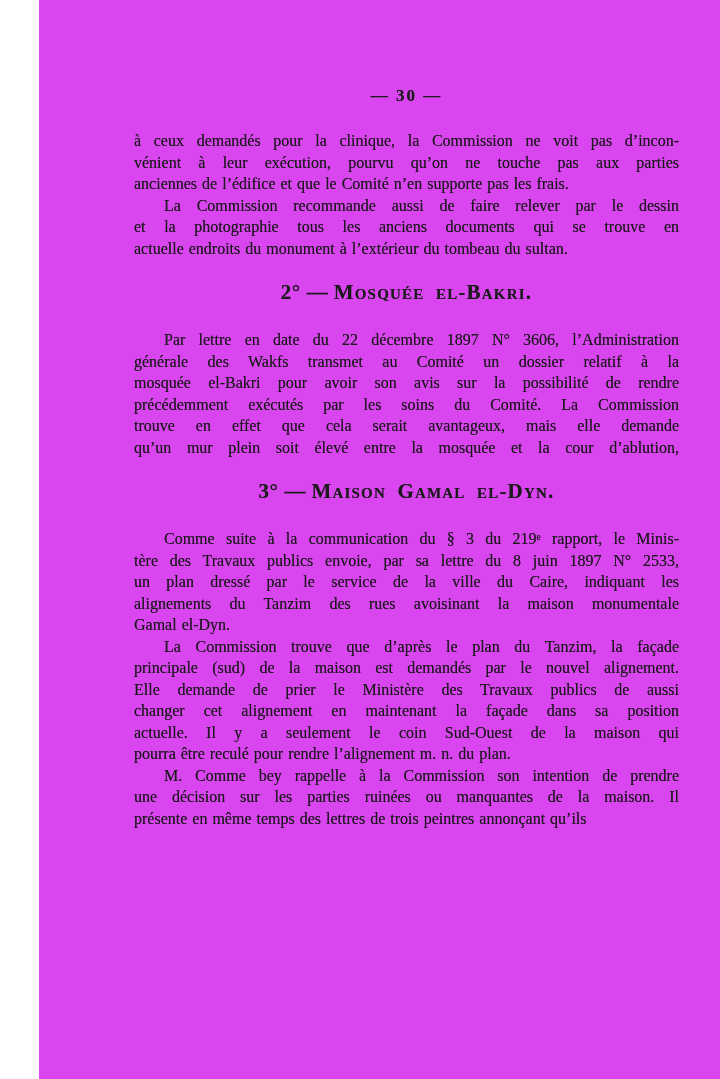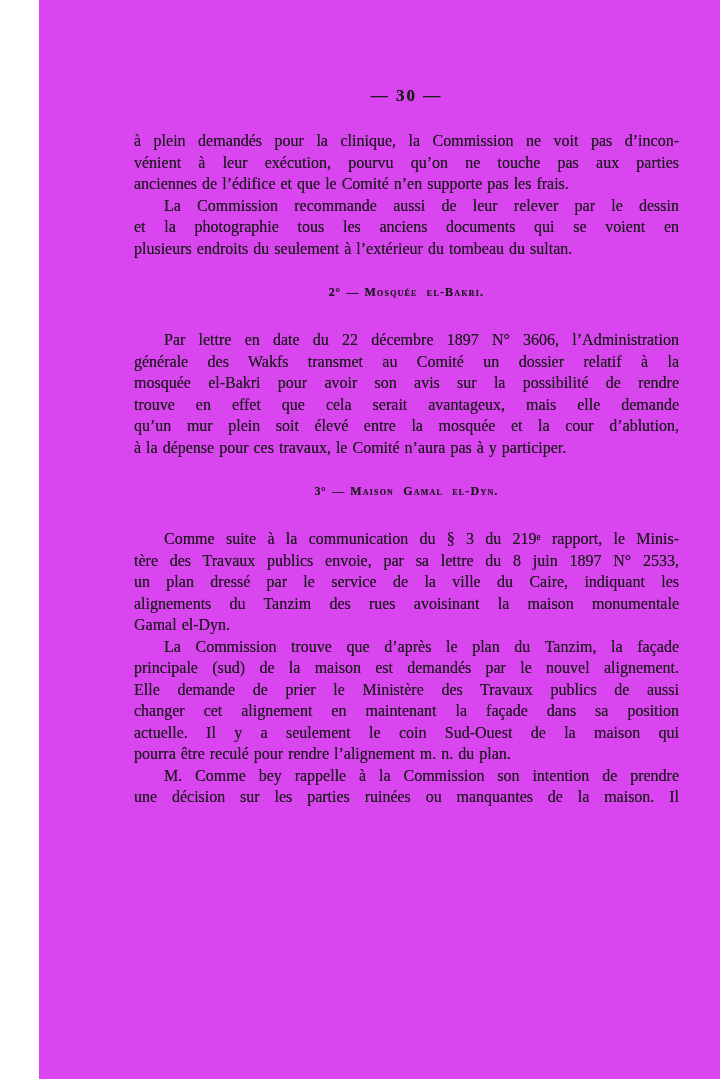--- a/index.html
+++ b/index.html
@@ -45,72 +45,73 @@
   }
   .line.last {
     text-align-last: left;
   }
   .line.indent {
     padding-left: 30px;
   }
   .section-heading {
     text-align: center;
     margin: 22px 0 26px 0;
-    font-size: 12px;
+    font-size: 21px;
     line-height: 22px;
     font-weight: bold;
     text-shadow: 0 0 0.4px rgba(0,0,0,0.5);
   }
   .section-heading .hnum { letter-spacing: 0.5px; }
   .section-heading .hdash { padding: 0 6px; }
   .section-heading .htitle {
     font-variant: small-caps;
     letter-spacing: 1.2px;
     word-spacing: 5px;
   }
 </style>
 </head>
 <body>
 
 <div class="page">
   <div class="page-number">— 30 —</div>
   <div class="content">
       <div class="para">
-        <div class="line">à plein demandés pour la clinique, la Commission ne voit pas d’incon-</div>
+        <div class="line">à ceux demandés pour la clinique, la Commission ne voit pas d’incon-</div>
         <div class="line">vénient à leur exécution, pourvu qu’on ne touche pas aux parties</div>
         <div class="line last">anciennes de l’édifice et que le Comité n’en supporte pas les frais.</div>
       </div>
       <div class="para">
-        <div class="line indent">La Commission recommande aussi de leur relever par le dessin</div>
-        <div class="line">et la photographie tous les anciens documents qui se voient en</div>
-        <div class="line last">plusieurs endroits du seulement à l’extérieur du tombeau du sultan.</div>
+        <div class="line indent">La Commission recommande aussi de faire relever par le dessin</div>
+        <div class="line">et la photographie tous les anciens documents qui se trouve en</div>
+        <div class="line last">actuelle endroits du monument à l’extérieur du tombeau du sultan.</div>
       </div>
       <div class="section-heading"><span class="hnum">2°</span><span class="hdash">—</span><span class="htitle">Mosquée el-Bakri.</span></div>
       <div class="para">
         <div class="line indent">Par lettre en date du 22 décembre 1897 N° 3606, l’Administration</div>
         <div class="line">générale des Wakfs transmet au Comité un dossier relatif à la</div>
         <div class="line">mosquée el-Bakri pour avoir son avis sur la possibilité de rendre</div>
+        <div class="line">précédemment exécutés par les soins du Comité. La Commission</div>
         <div class="line">trouve en effet que cela serait avantageux, mais elle demande</div>
         <div class="line">qu’un mur plein soit élevé entre la mosquée et la cour d’ablution,</div>
-        <div class="line last">à la dépense pour ces travaux, le Comité n’aura pas à y participer.</div>
       </div>
       <div class="section-heading"><span class="hnum">3°</span><span class="hdash">—</span><span class="htitle">Maison Gamal el-Dyn.</span></div>
       <div class="para">
         <div class="line indent">Comme suite à la communication du § 3 du 219ᵉ rapport, le Minis-</div>
         <div class="line">tère des Travaux publics envoie, par sa lettre du 8 juin 1897 N° 2533,</div>
         <div class="line">un plan dressé par le service de la ville du Caire, indiquant les</div>
         <div class="line">alignements du Tanzim des rues avoisinant la maison monumentale</div>
         <div class="line last">Gamal el-Dyn.</div>
       </div>
       <div class="para">
         <div class="line indent">La Commission trouve que d’après le plan du Tanzim, la façade</div>
         <div class="line">principale (sud) de la maison est demandés par le nouvel alignement.</div>
         <div class="line">Elle demande de prier le Ministère des Travaux publics de aussi</div>
         <div class="line">changer cet alignement en maintenant la façade dans sa position</div>
         <div class="line">actuelle. Il y a seulement le coin Sud-Ouest de la maison qui</div>
         <div class="line last">pourra être reculé pour rendre l’alignement m. n. du plan.</div>
       </div>
       <div class="para">
         <div class="line indent">M. Comme bey rappelle à la Commission son intention de prendre</div>
         <div class="line">une décision sur les parties ruinées ou manquantes de la maison. Il</div>
+        <div class="line last">présente en même temps des lettres de trois peintres annonçant qu’ils</div>
       </div>
     </div>
 </div>
 
 </body></html>

